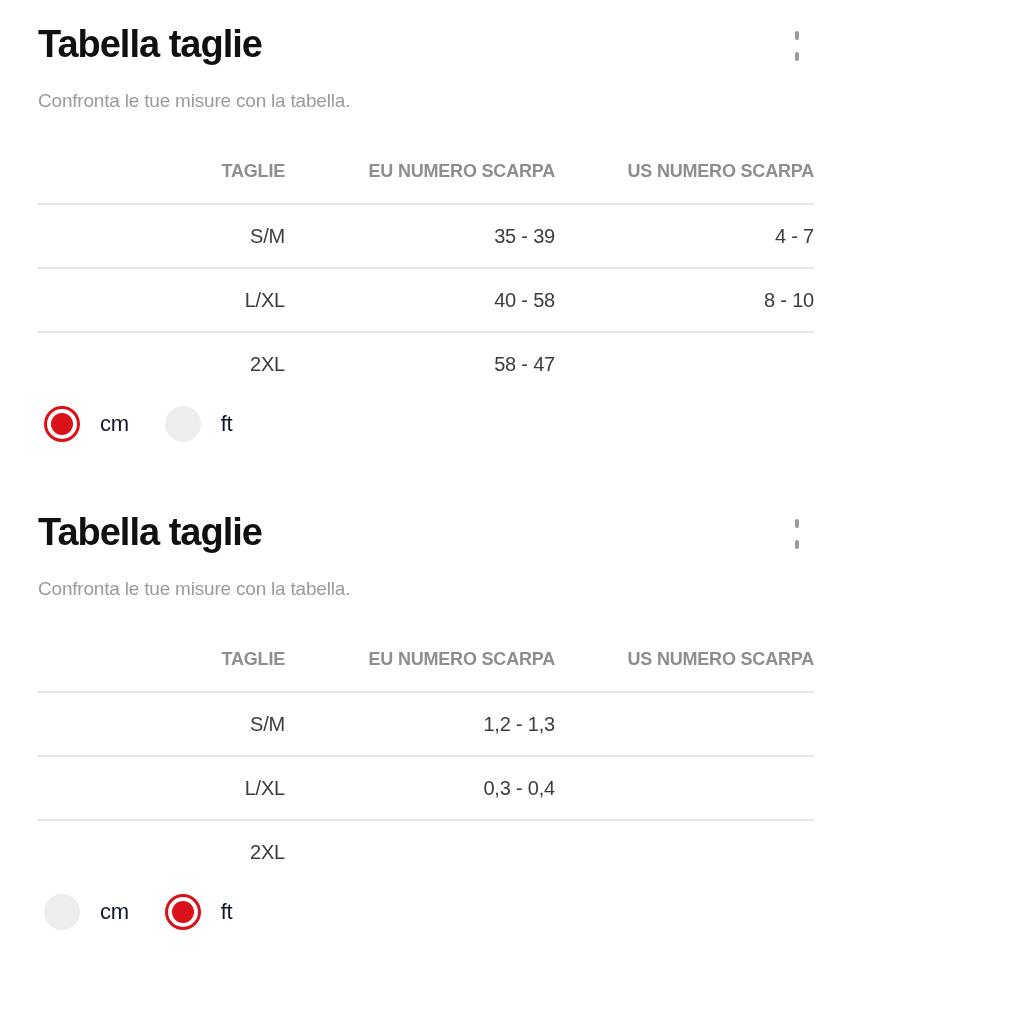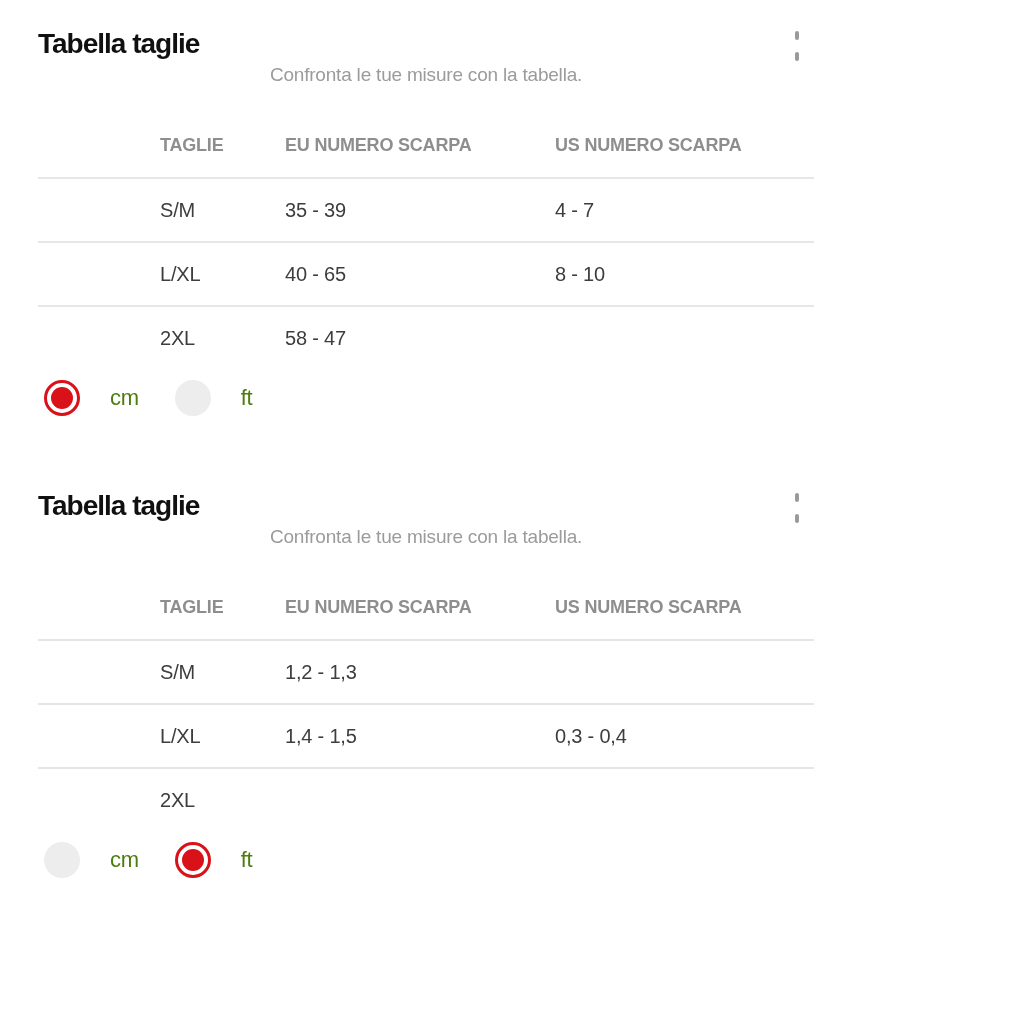--- a/index.html
+++ b/index.html
@@ -11,35 +11,34 @@
     --cell:#3d3d3d;
   }
   *{box-sizing:border-box;margin:0;padding:0;}
   html,body{width:1024px;height:1024px;background:#ffffff;overflow:hidden;}
   body{font-family:"Liberation Sans","DejaVu Sans",sans-serif;color:var(--cell);}
   .sheet{width:1024px;height:1024px;padding-left:38px;padding-right:210px;background:#fff;}
   .section{position:relative;}
   .section.first{padding-top:24px;}
   .section.second{padding-top:68px;}
   h1.sec-title{
-    font-size:28px;line-height:40px;font-weight:800;color:var(--title);
+    font-size:38px;line-height:40px;font-weight:800;color:var(--title);
     letter-spacing:-1px;
   }
   p.sec-subtitle{
-    font-size:19px;line-height:22px;color:var(--muted);
+    margin-top:26px;font-size:19px;line-height:22px;color:var(--muted);
     letter-spacing:-0.2px;
-    text-align:center;
   }
   
   .marks{position:absolute;left:757px;width:8px;}
   .section.first .marks{top:31px;}
   .section.second .marks{top:75px;}
   .mark{display:block;width:4px;height:9px;border-radius:2px;background:#9a9a9a;margin-bottom:12px;}
   
-  .size-table{margin-top:28px;}
+  .size-table{margin-top:28px;text-align:right;}
   .t-row{
     display:grid;grid-template-columns:122px 125px 270px 1fr;
     align-items:center;height:64px;border-top:2px solid var(--divider);
   }
   .t-row.head{height:63px;border-top:none;}
   .t-cell{font-size:20px;color:var(--cell);letter-spacing:-0.2px;}
   .t-row.head .t-cell{
     font-size:18px;font-weight:700;color:var(--header);
     text-transform:uppercase;letter-spacing:-0.2px;
   }
@@ -49,21 +48,21 @@
   .unit-option + .unit-option{margin-left:36px;}
   .radio{
     width:36px;height:36px;border-radius:50%;background:#ededed;
     border:3px solid #ededed;padding:4px;flex:0 0 auto;
   }
   .radio.checked{
     border-color:var(--red);
     background:var(--red);
     background-clip:content-box;
   }
-  .unit-label{margin-left:30px;font-size:22px;color:#4d7c0f;font-weight:500;letter-spacing:-0.3px;}
+  .unit-label{margin-left:20px;font-size:22px;color:#0f172a;font-weight:500;letter-spacing:-0.3px;}
 </style>
 </head>
 <body>
 
 <div class="sheet">
 
   <section class="section first">
     <h1 class="sec-title">Tabella taglie</h1>
     <div class="marks">
       <span class="mark"></span>
@@ -80,21 +79,21 @@
       </div>
       <div class="t-row">
         <div class="t-cell"></div>
         <div class="t-cell">S/M</div>
         <div class="t-cell">35 - 39</div>
         <div class="t-cell">4 - 7</div>
       </div>
       <div class="t-row">
         <div class="t-cell"></div>
         <div class="t-cell">L/XL</div>
-        <div class="t-cell">40 - 65</div>
+        <div class="t-cell">40 - 58</div>
         <div class="t-cell">8 - 10</div>
       </div>
       <div class="t-row">
         <div class="t-cell"></div>
         <div class="t-cell">2XL</div>
         <div class="t-cell">58 - 47</div>
       </div>
     </div>
 
     <div class="unit-toggle">
@@ -125,21 +124,20 @@
         <div class="t-cell">US NUMERO SCARPA</div>
       </div>
       <div class="t-row">
         <div class="t-cell"></div>
         <div class="t-cell">S/M</div>
         <div class="t-cell">1,2 - 1,3</div>
       </div>
       <div class="t-row">
         <div class="t-cell"></div>
         <div class="t-cell">L/XL</div>
-        <div class="t-cell">1,4 - 1,5</div>
         <div class="t-cell">0,3 - 0,4</div>
       </div>
       <div class="t-row">
         <div class="t-cell"></div>
         <div class="t-cell">2XL</div>
       </div>
     </div>
 
     <div class="unit-toggle">
       <div class="unit-option">

